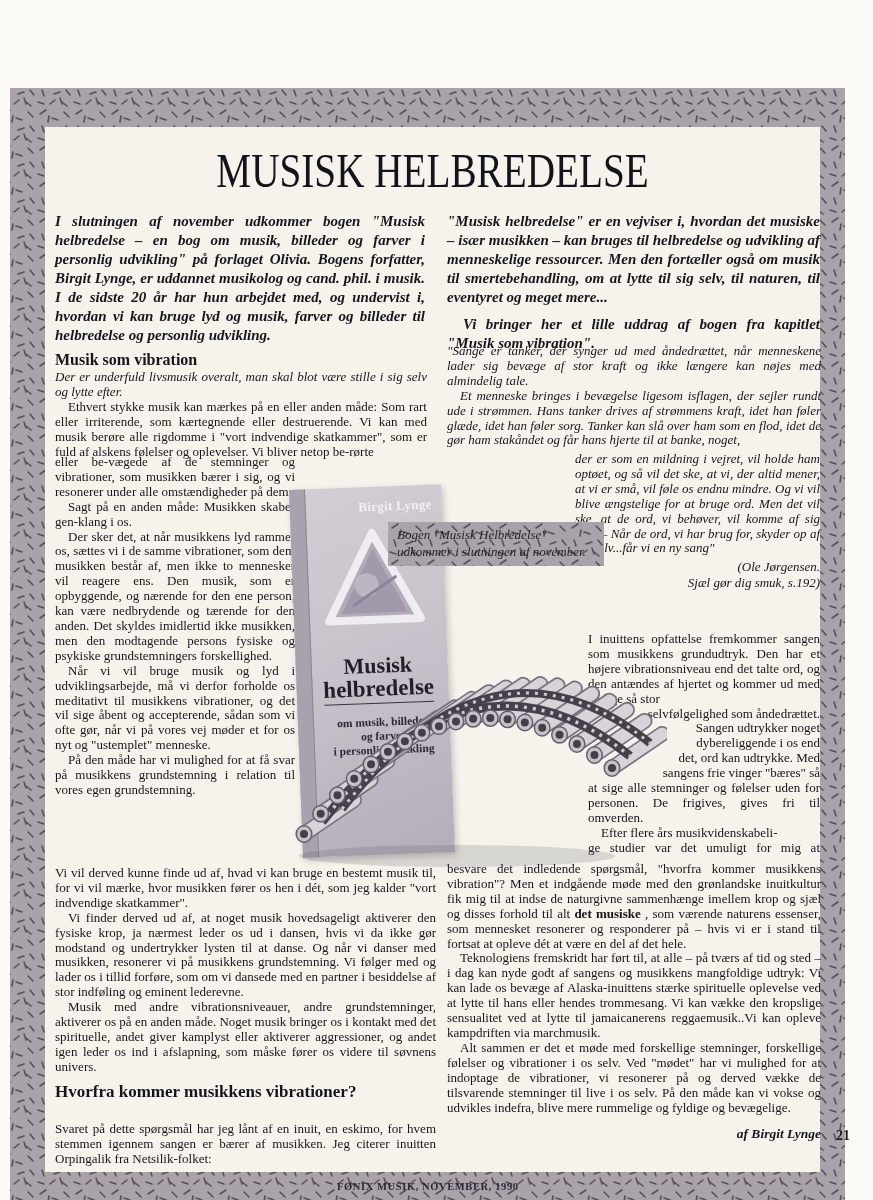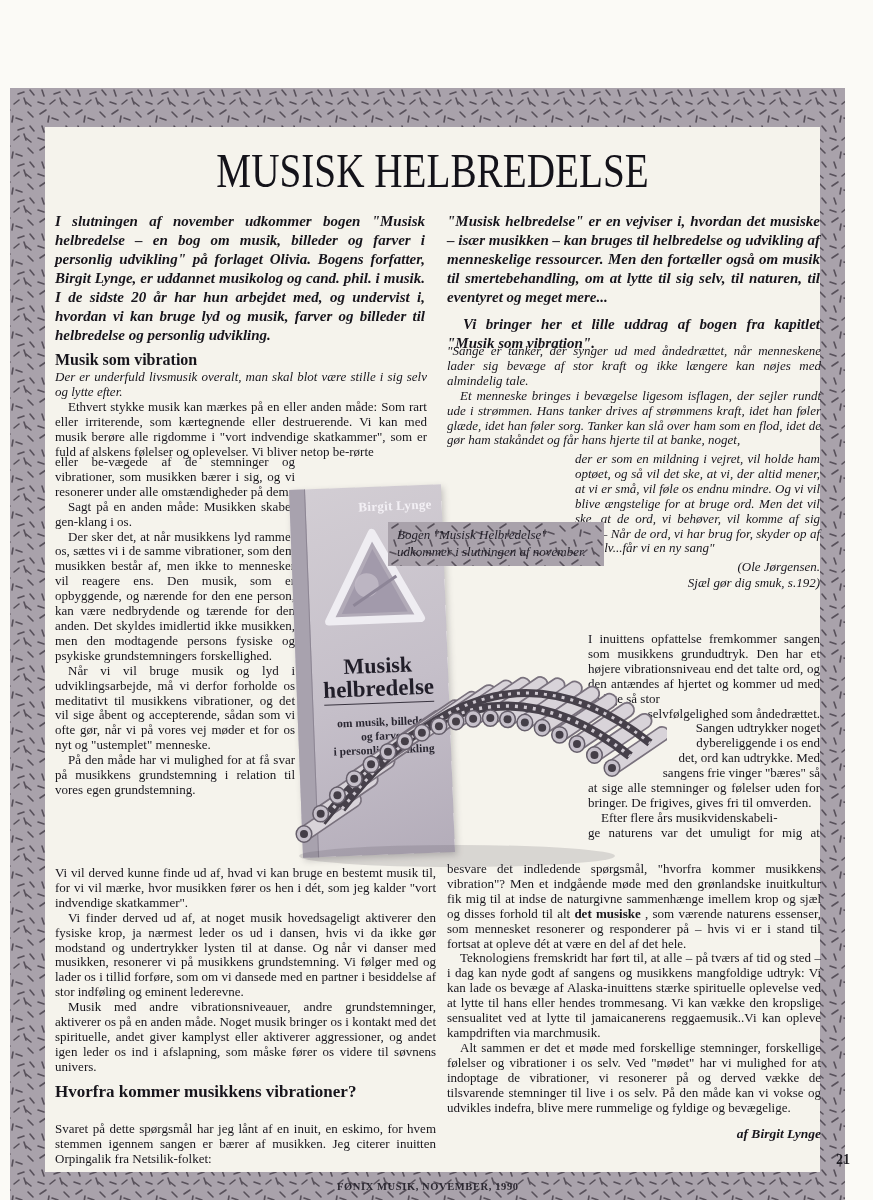--- a/index.html
+++ b/index.html
@@ -63,21 +63,21 @@
   .caption .cap-text{
     position:relative;padding:5px 9px 6px 9px;
     font-style:italic;font-size:13px;line-height:16.5px;color:#221f28;
   }
   .caption svg{position:absolute;inset:0;width:100%;height:100%;}
 
   .footer-journal{
     left:337px;top:1181px;z-index:2;font-size:10.5px;letter-spacing:.6px;color:#2a2730;font-weight:bold;
   }
   .footer-page{
-    left:836px;top:1152px;z-index:2;font-size:14px;font-weight:bold;color:#1d1b22;
+    left:836px;top:1128px;z-index:2;font-size:14px;font-weight:bold;color:#1d1b22;
   }
 </style>
 </head>
 <body>
 
 <div class="abs inner-bg"></div>
 
 <svg class="abs frame-svg" width="873" height="1200" viewBox="0 0 873 1200">
   <defs>
     <pattern id="confetti" width="36" height="36" patternUnits="userSpaceOnUse">
@@ -145,23 +145,23 @@
   </div>
 </div>
 
 <div class="abs body-text content" style="left:588px;top:632px;width:232px;">
   <p>I inuittens opfattelse fremkommer sangen som musikkens grundudtryk. Den har et højere vibrationsniveau end det talte ord, og den antændes af hjertet og kommer ud med en lige så stor</p>
   <div class="wrapline">selvfølgelighed som åndedrættet.</div>
   <div class="wrapline">Sangen udtrykker noget</div>
   <div class="wrapline">dybereliggende i os end</div>
   <div class="wrapline">det, ord kan udtrykke. Med</div>
   <div class="wrapline">sangens frie vinger "bæres" så</div>
-  <p>at sige alle stemninger og følelser uden for bringer. De frigives, gives fri til omverden.</p>
+  <p>at sige alle stemninger og følelser uden for personen. De frigives, gives fri til omverden.</p>
   <p class="ind">Efter flere års musikvidenskabeli-</p>
-  <div class="jlast">ge naturens var det umuligt for mig at</div>
+  <div class="jlast">ge studier var det umuligt for mig at</div>
 </div>
 
 <div class="abs body-text content" style="left:447px;top:862px;width:374px;">
   <p><span>besvare det indledende spørgsmål, "hvorfra kommer musikkens vibration"? Men et indgående møde med den grønlandske inuitkultur fik mig til at indse de naturgivne sammenhænge imellem krop og sjæl og disses forhold til alt </span><b>det musiske</b><span> , som værende naturens essenser, som mennesket resonerer og responderer på – hvis vi er i stand til fortsat at opleve dét at være en del af det hele.</span></p>
   <p class="ind">Teknologiens fremskridt har ført til, at alle – på tværs af tid og sted – i dag kan nyde godt af sangens og musikkens mangfoldige udtryk: Vi kan lade os bevæge af Alaska-inuittens stærke spirituelle oplevelse ved at lytte til hans eller hendes trommesang. Vi kan vække den kropslige sensualitet ved at lytte til jamaicanerens reggaemusik..Vi kan opleve kampdriften via marchmusik.</p>
   <p class="ind">Alt sammen er det et møde med forskellige stemninger, forskellige følelser og vibrationer i os selv. Ved "mødet" har vi mulighed for at indoptage de vibrationer, vi resonerer på og derved vække de tilsvarende stemninger til live i os selv. På den måde kan vi vokse og udvikles indefra, blive mere rummelige og fyldige og bevægelige.</p>
   <div class="byline">af Birgit Lynge</div>
 </div>
 
 <div class="abs book">

